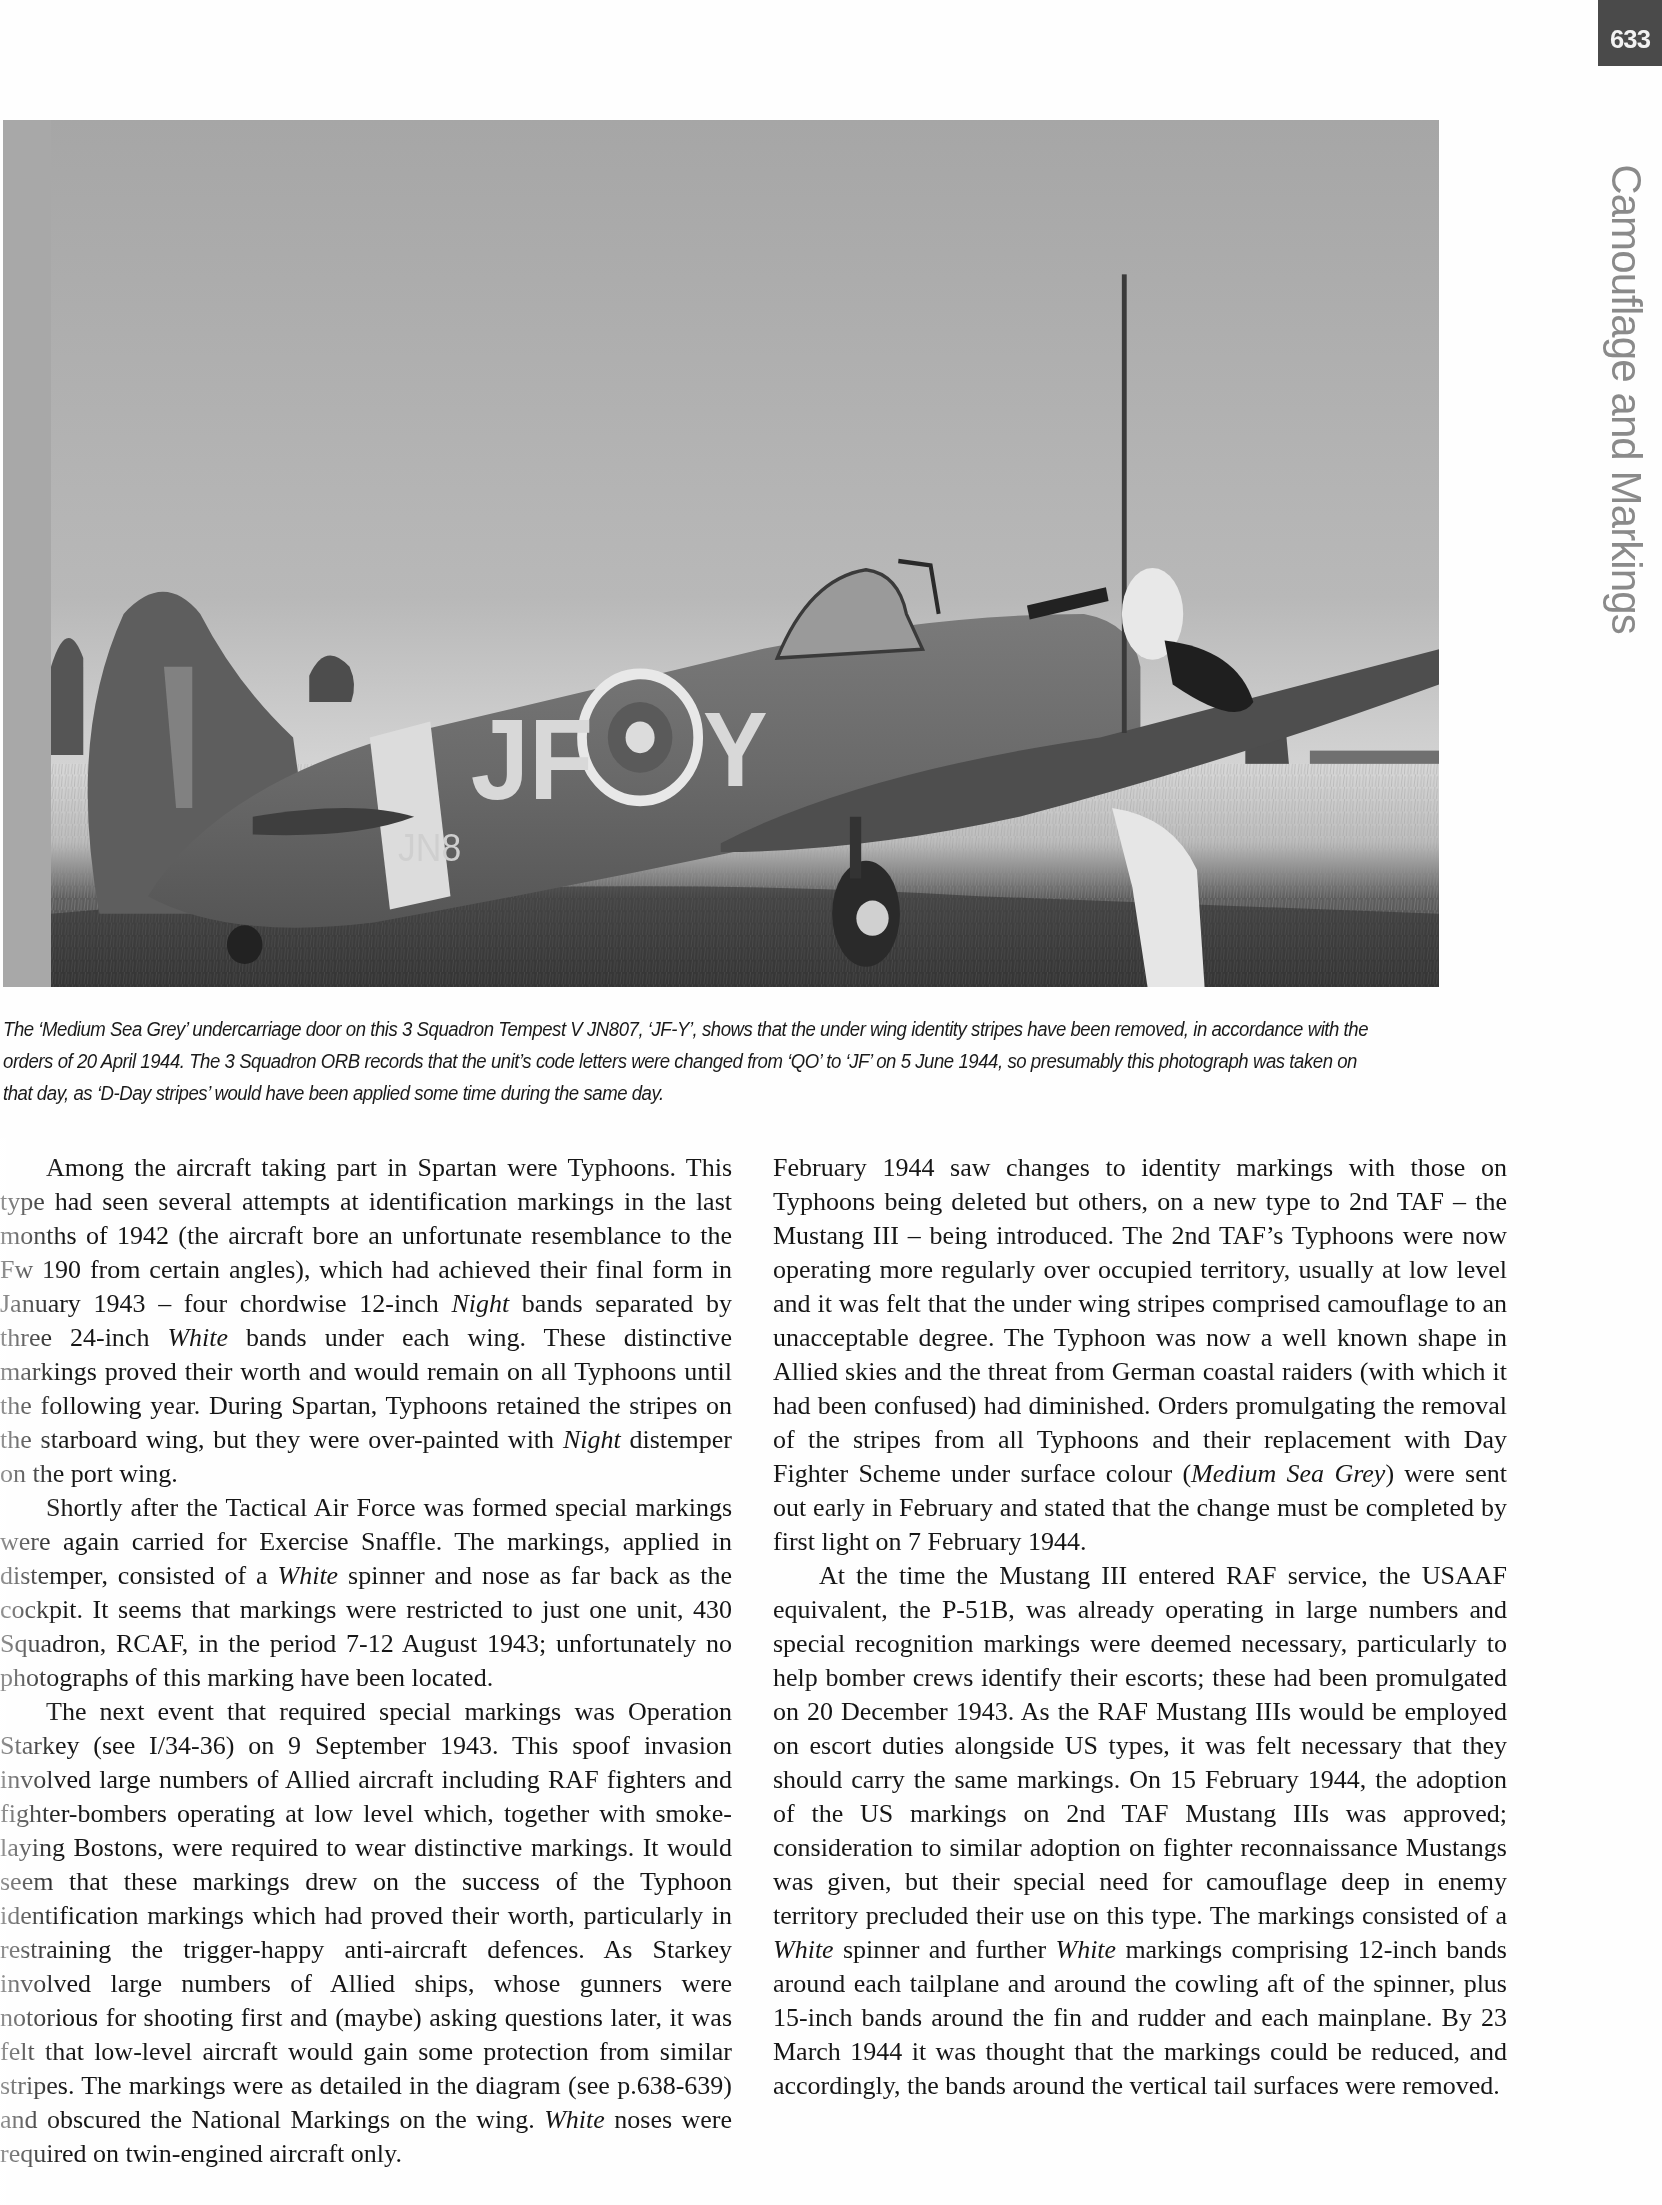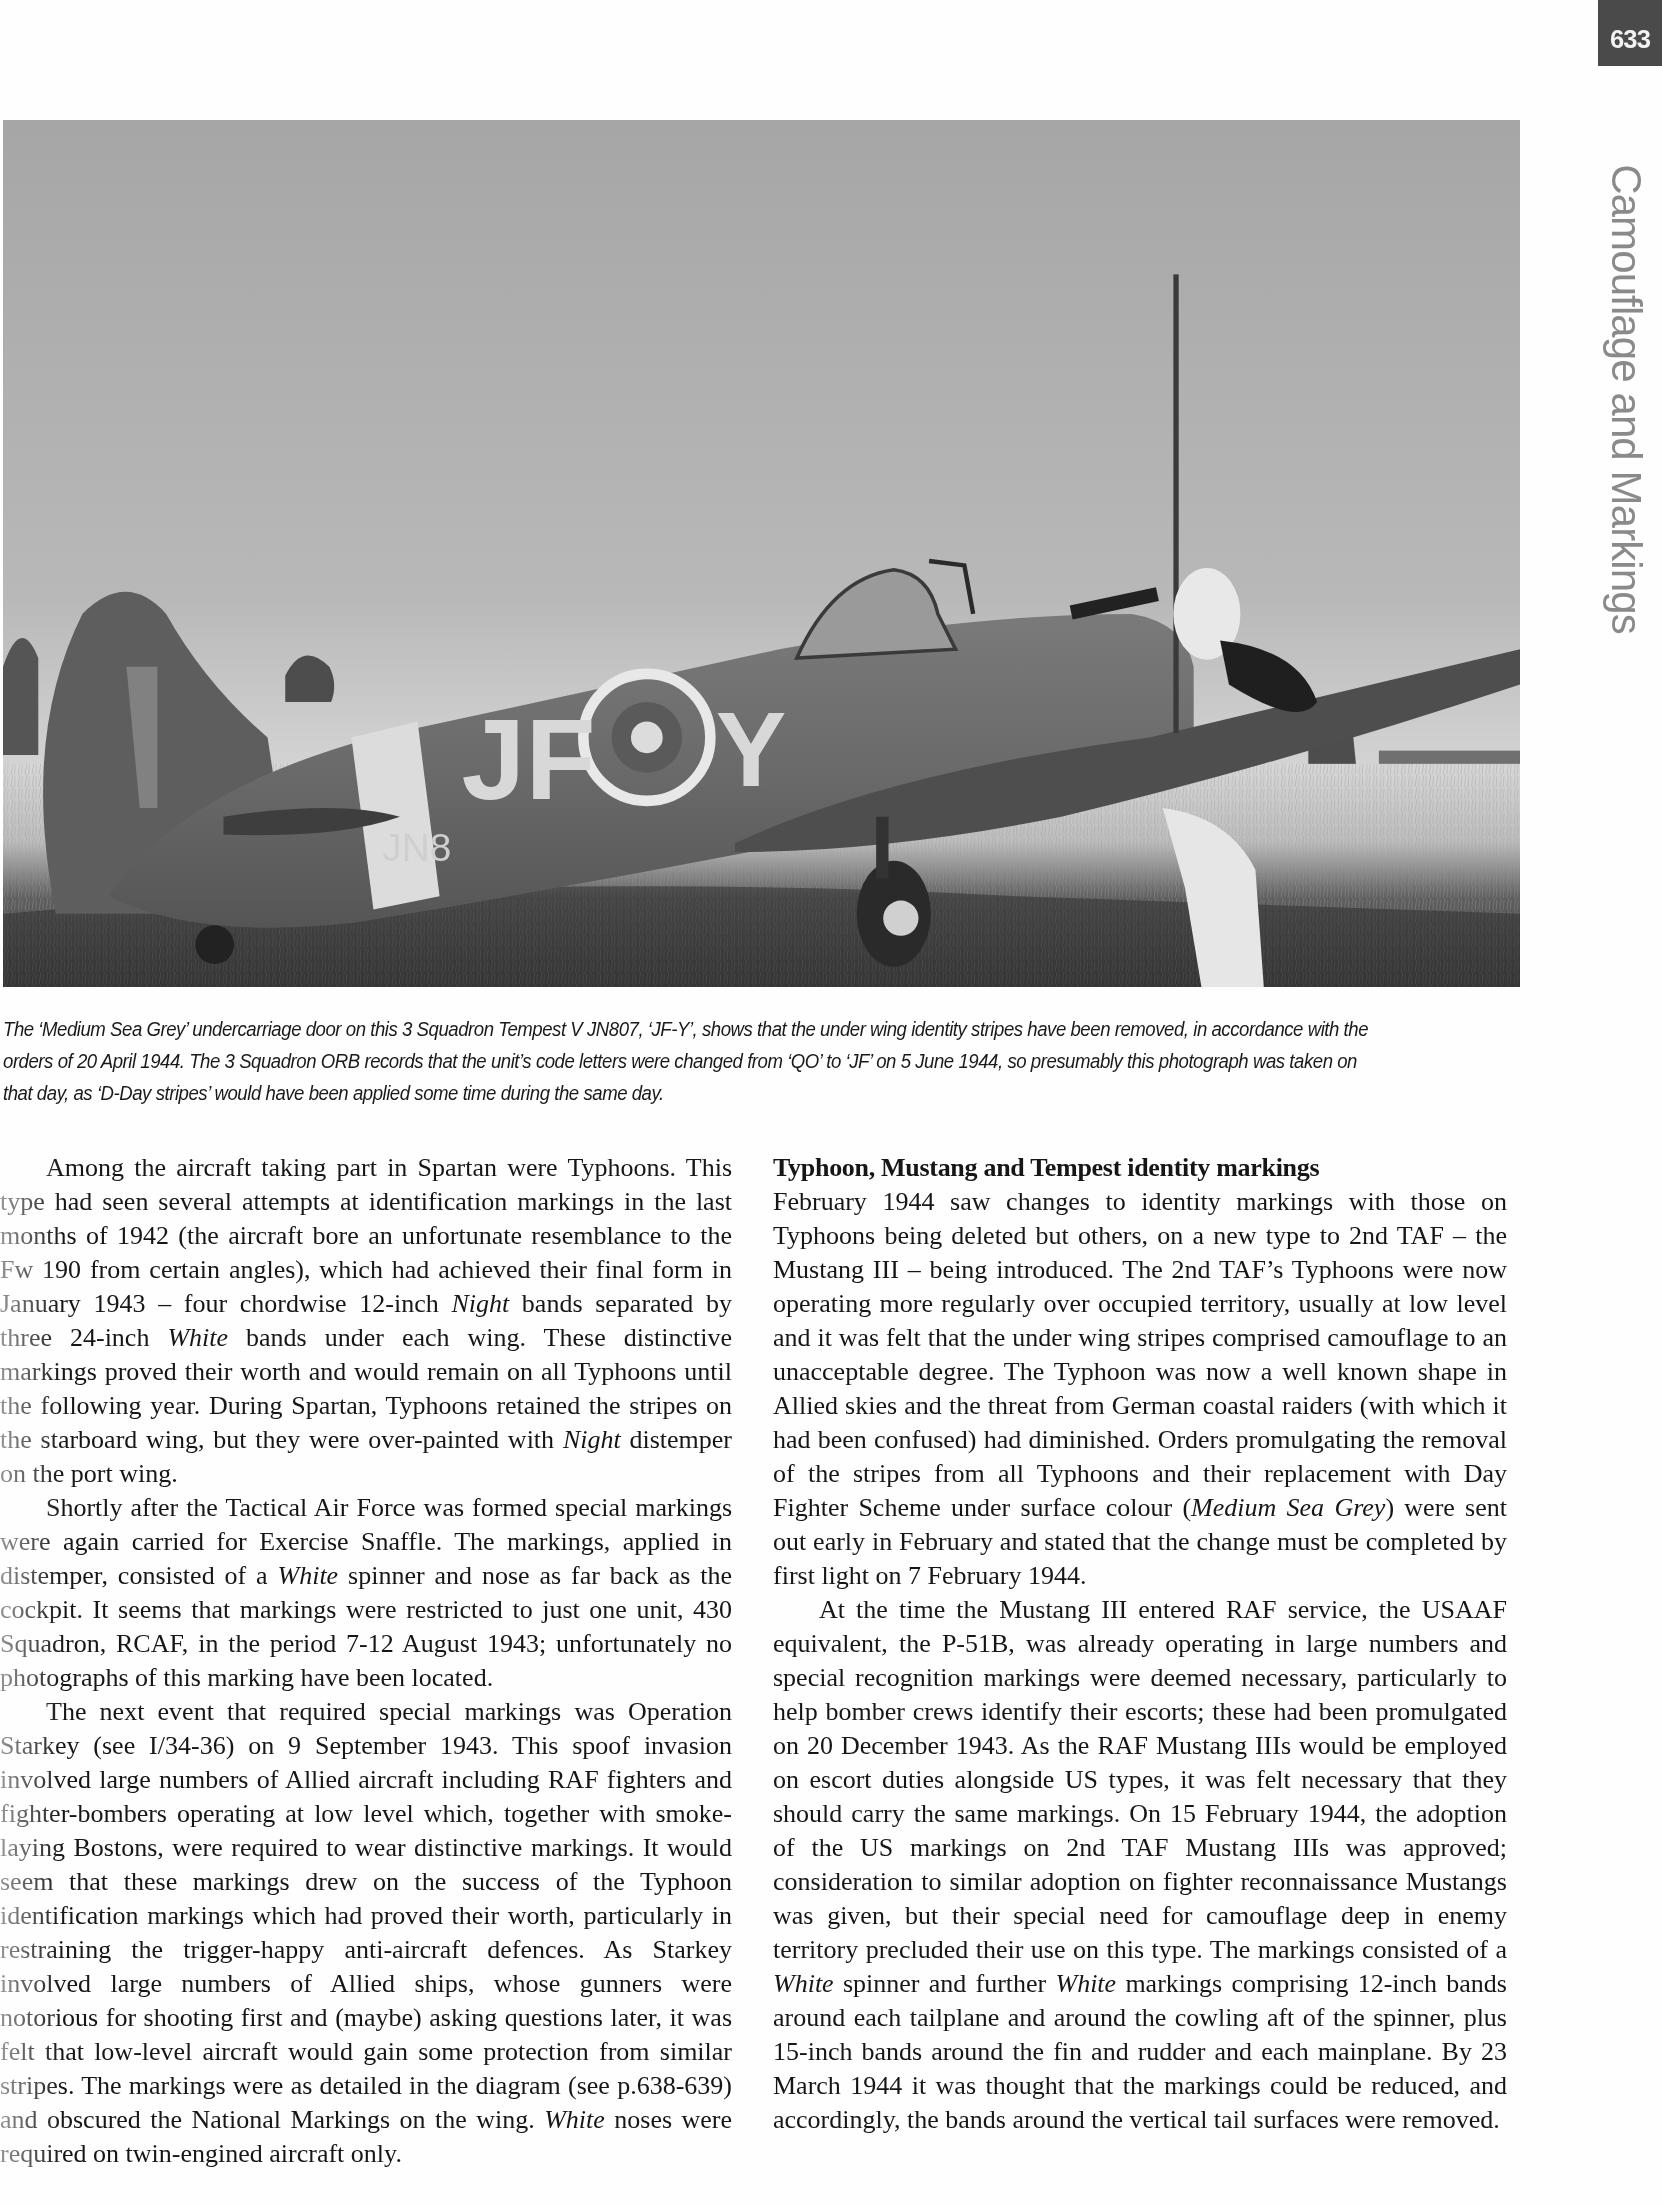--- a/index.html
+++ b/index.html
@@ -1,21 +1,21 @@
 <!DOCTYPE html>
 <html style="font-size:14px"><head>
 <meta charset="utf-8">
 <style>
   html, body { margin:0; padding:0; background:#fff; }
   body { width:1662px; height:2206px; position:relative; overflow:hidden; background:#fefefe; }
   .page-num-box { position:absolute; left:1598px; top:0; width:64px; height:66px; background:#4a4a4a; }
   .page-num { position:absolute; left:0; right:0; top:25px; text-align:center; color:#f2f2f2; font-family:"Liberation Sans", sans-serif; font-weight:bold; font-size:25.6px; letter-spacing:-0.9px; }
   .running-head { position:absolute; left:1604px; top:94px; width:44px; height:609px; }
   .running-head span { position:absolute; left:50%; top:50%; transform:translate(-50%,-50%) rotate(90deg); white-space:nowrap; font-family:"Liberation Sans", sans-serif; font-size:42px; color:#8a8a8a; font-weight:normal; transform-origin:center; letter-spacing:-0.9px; display:block; }
-  .photo { position:absolute; left:2.6px; top:120px; width:1517px; height:867px; overflow:hidden; background:#a8a8a8; }
+  .photo { position:absolute; left:2.6px; top:120px; width:1388px; height:867px; overflow:hidden; background:#a8a8a8;padding-left:48px; }
   .photo svg { display:block; width:100%; height:100%; }
   .caption { position:absolute; left:2.6px; top:1013px; width:1517px; font-family:"Liberation Sans", sans-serif; font-style:italic; font-size:20px; line-height:32px; color:#1a1a1a; letter-spacing:-0.5px; transform:scaleX(0.93); transform-origin:left top; width:1632px; }
   .caption p { margin:0; }
   .col { position:absolute; font-family:"Liberation Serif", serif; font-size:26px; line-height:34px; color:#161616; text-align:justify; }
   .col p { margin:0; text-indent:0; }
   .col p.indent { text-indent:46px; }
   .col-left { left:0px; top:1151px; width:732px; }
   .col-right { left:773px; top:1151px; width:734px; }
   .heading { font-weight:bold; font-family:"Liberation Serif", serif; font-size:26px; line-height:34px; margin:0; letter-spacing:-0.3px; }
   .scan-fade { position:absolute; left:0; top:1138px; width:62px; height:1067px; background:linear-gradient(to right, rgba(255,255,255,0.55), rgba(255,255,255,0)); pointer-events:none; }
@@ -111,21 +111,20 @@
   <p>that day, as ‘D-Day stripes’ would have been applied some time during the same day.</p>
 </div>
 
 <div class="col col-left" id="col-left">
     <p class="indent"><span>Among the aircraft taking part in Spartan were Typhoons. This type had seen several attempts at identification markings in the last months of 1942 (the aircraft bore an unfortunate resemblance to the Fw 190 from certain angles), which had achieved their final form in January 1943 – four chordwise 12-inch </span><em>Night</em><span> bands separated by three 24-inch </span><em>White</em><span> bands under each wing. These distinctive markings proved their worth and would remain on all Typhoons until the following year. During Spartan, Typhoons retained the stripes on the starboard wing, but they were over-painted with </span><em>Night</em><span> distemper on the port wing.</span></p>
     <p class="indent"><span>Shortly after the Tactical Air Force was formed special markings were again carried for Exercise Snaffle. The markings, applied in distemper, consisted of a </span><em>White</em><span> spinner and nose as far back as the cockpit. It seems that markings were restricted to just one unit, 430 Squadron, RCAF, in the period 7-12 August 1943; unfortunately no photographs of this marking have been located.</span></p>
     <p class="indent"><span>The next event that required special markings was Operation Starkey (see I/34-36) on 9 September 1943. This spoof invasion involved large numbers of Allied aircraft including RAF fighters and fighter-bombers operating at low level which, together with smoke-laying Bostons, were required to wear distinctive markings. It would seem that these markings drew on the success of the Typhoon identification markings which had proved their worth, particularly in restraining the trigger-happy anti-aircraft defences. As Starkey involved large numbers of Allied ships, whose gunners were notorious for shooting first and (maybe) asking questions later, it was felt that low-level aircraft would gain some protection from similar stripes. The markings were as detailed in the diagram (see p.638-639) and obscured the National Markings on the wing. </span><em>White</em><span> noses were required on twin-engined aircraft only.</span></p>
   </div>
 
 <div class="col col-right">
-  <p class="heading">Typhoon, Mustang and Tempest identity markings</p>
   <div id="col-right-body">
       <p><span>February 1944 saw changes to identity markings with those on Typhoons being deleted but others, on a new type to 2nd TAF – the Mustang III – being introduced. The 2nd TAF’s Typhoons were now operating more regularly over occupied territory, usually at low level and it was felt that the under wing stripes comprised camouflage to an unacceptable degree. The Typhoon was now a well known shape in Allied skies and the threat from German coastal raiders (with which it had been confused) had diminished. Orders promulgating the removal of the stripes from all Typhoons and their replacement with Day Fighter Scheme under surface colour (</span><em>Medium Sea Grey</em><span>) were sent out early in February and stated that the change must be completed by first light on 7 February 1944.</span></p>
       <p class="indent"><span>At the time the Mustang III entered RAF service, the USAAF equivalent, the P-51B, was already operating in large numbers and special recognition markings were deemed necessary, particularly to help bomber crews identify their escorts; these had been promulgated on 20 December 1943. As the RAF Mustang IIIs would be employed on escort duties alongside US types, it was felt necessary that they should carry the same markings. On 15 February 1944, the adoption of the US markings on 2nd TAF Mustang IIIs was approved; consideration to similar adoption on fighter reconnaissance Mustangs was given, but their special need for camouflage deep in enemy territory precluded their use on this type. The markings consisted of a </span><em>White</em><span> spinner and further </span><em>White</em><span> markings comprising 12-inch bands around each tailplane and around the cowling aft of the spinner, plus 15-inch bands around the fin and rudder and each mainplane. By 23 March 1944 it was thought that the markings could be reduced, and accordingly, the bands around the vertical tail surfaces were removed.</span></p>
     </div>
 </div>
 
 <div class="scan-fade"></div>
 
 
 </body></html>

